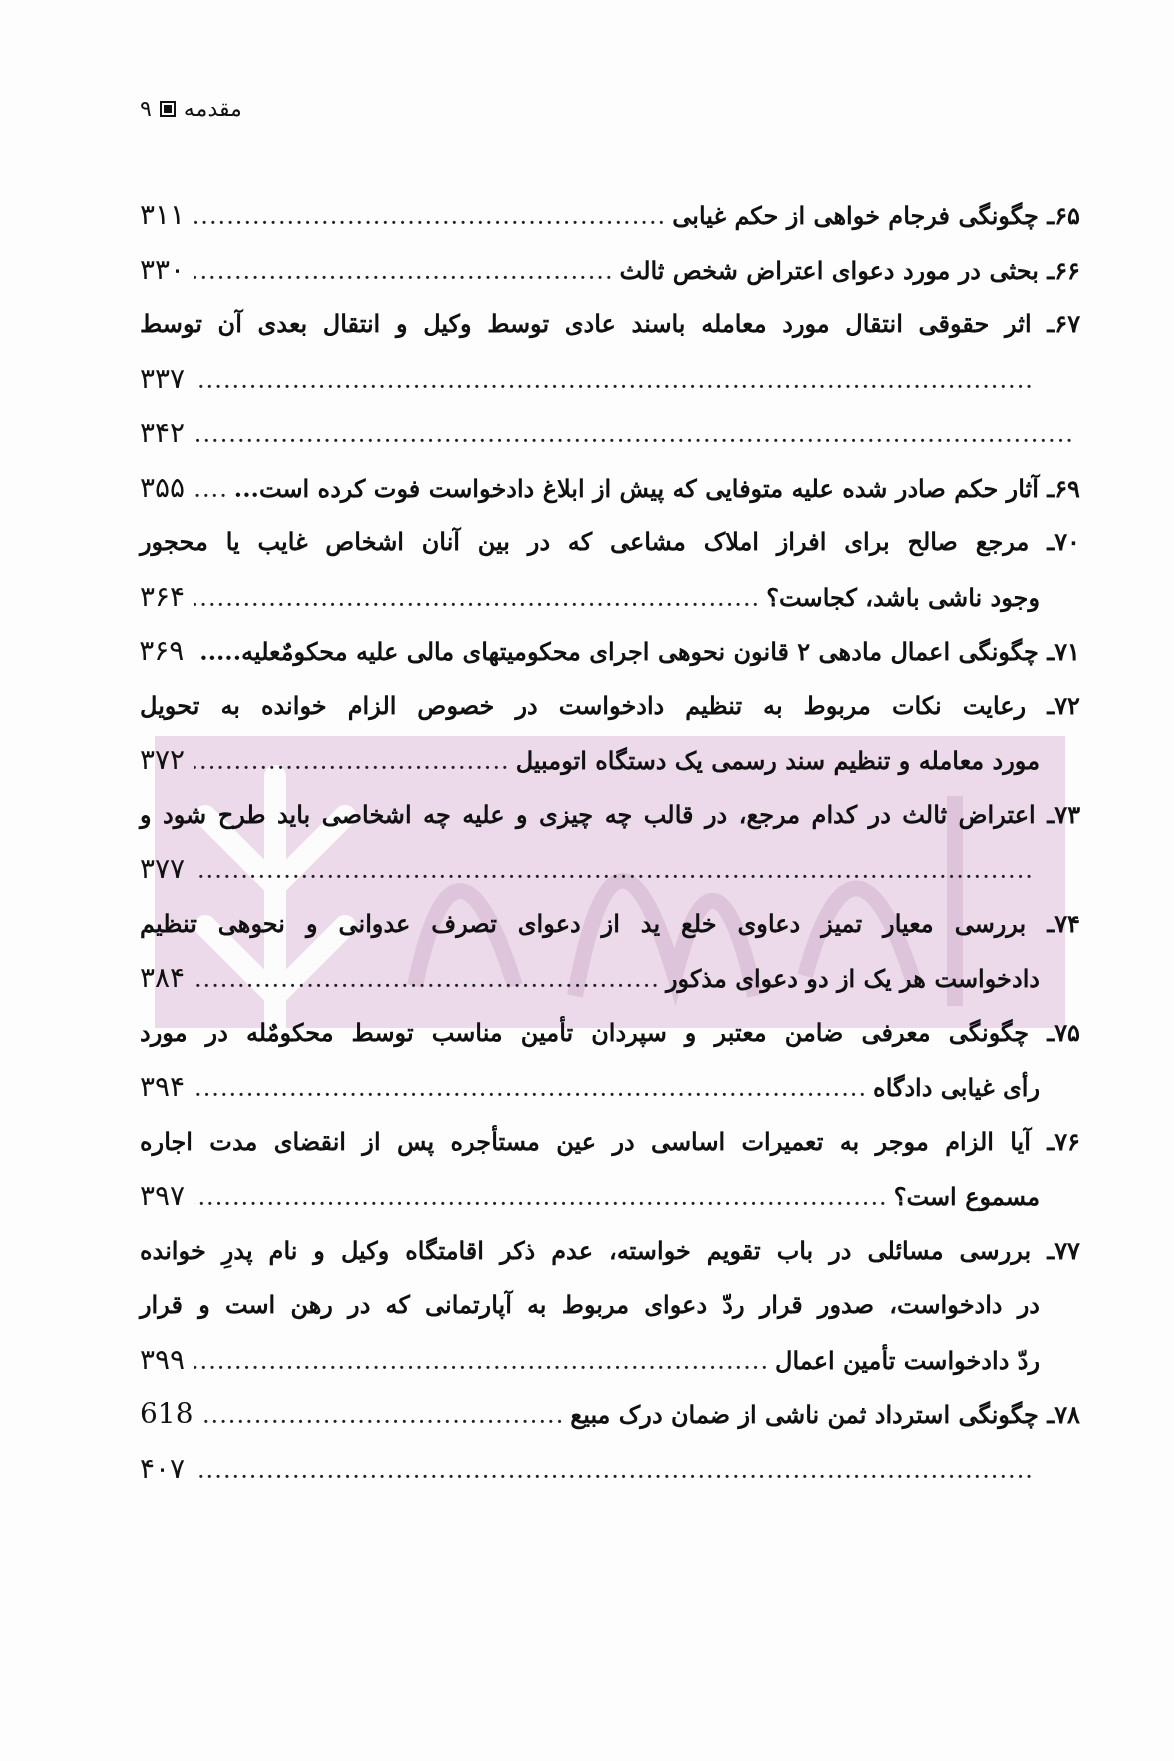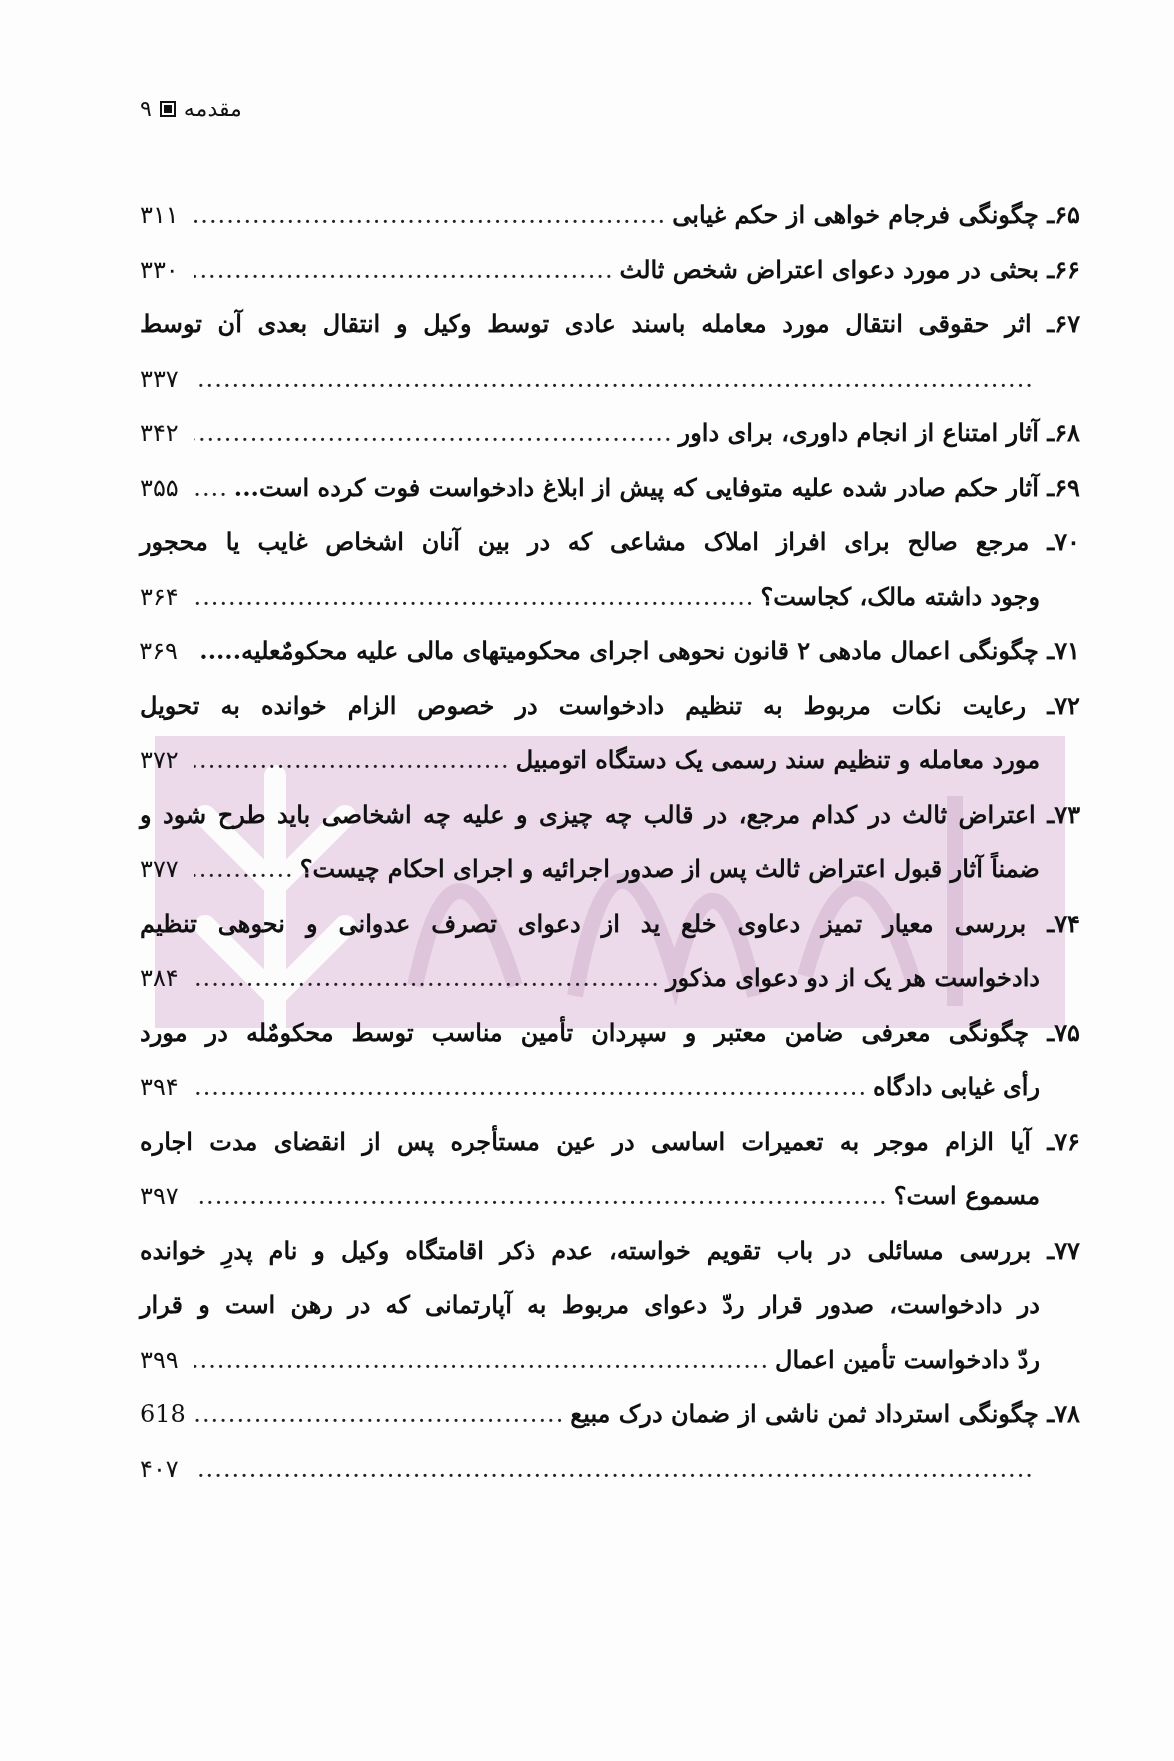--- a/index.html
+++ b/index.html
@@ -29,21 +29,21 @@
   .entry { position: relative; }
   .line {
     display: flex; direction: rtl; align-items: baseline;
     font-size: 24px; line-height: 54.5px; height: 54.5px; white-space: nowrap;
   }
   .line.cont { padding-right: 40px; }
   .line .txt { flex: 0 0 auto; font-weight: bold; }
   .line.just .txt { flex: 1 1 auto; text-align: justify; text-align-last: justify; }
   .dots { flex: 1 1 auto; overflow: hidden; margin: 0 6px; color: #222; letter-spacing: 1px; }
   .dots::after { content: "......................................................................................................................................................................................"; }
-  .pg { flex: 0 0 auto; direction: rtl; font-size: 24px; min-width: 48px; text-align: left; }
+  .pg { flex: 0 0 auto; direction: rtl; font-size: 28px; min-width: 48px; text-align: left; }
 </style>
 </head>
 <body>
 
 <div class="page">
 
   <div class="running-head">
     <span>مقدمه</span>
     <span class="head-box">
         <span></span>
@@ -84,38 +84,37 @@
         <div class="line just">
           <span class="txt">۶۷ـ اثر حقوقی انتقال مورد معامله باسند عادی توسط وکیل و انتقال بعدی آن توسط</span>
         </div>
         <div class="line cont">
           <span class="dots"></span>
           <span class="pg">۳۳۷</span>
         </div>
       </div>
       <div class="entry">
         <div class="line">
-          <span class="txt">۶۸ـ آثار امتناع از انجام داوری، برای داور</span>
           <span class="dots"></span>
           <span class="pg">۳۴۲</span>
         </div>
       </div>
       <div class="entry">
         <div class="line">
           <span class="txt">۶۹ـ آثار حکم صادر شده علیه متوفایی که پیش از ابلاغ دادخواست فوت کرده است...</span>
           <span class="dots"></span>
           <span class="pg">۳۵۵</span>
         </div>
       </div>
       <div class="entry">
         <div class="line just">
           <span class="txt">۷۰ـ مرجع صالح برای افراز املاک مشاعی که در بین آنان اشخاص غایب یا محجور</span>
         </div>
         <div class="line cont">
-          <span class="txt">وجود داشته مالک، کجاست؟</span>
+          <span class="txt">وجود ناشی باشد، کجاست؟</span>
           <span class="dots"></span>
           <span class="pg">۳۶۴</span>
         </div>
       </div>
       <div class="entry">
         <div class="line">
           <span class="txt">۷۱ـ چگونگی اعمال مادهی ۲ قانون نحوهی اجرای محکومیتهای مالی علیه محکومٌعلیه.....</span>
           <span class="dots"></span>
           <span class="pg">۳۶۹</span>
         </div>
@@ -128,21 +127,20 @@
           <span class="txt">مورد معامله و تنظیم سند رسمی یک دستگاه اتومبیل</span>
           <span class="dots"></span>
           <span class="pg">۳۷۲</span>
         </div>
       </div>
       <div class="entry">
         <div class="line just">
           <span class="txt">۷۳ـ اعتراض ثالث در کدام مرجع، در قالب چه چیزی و علیه چه اشخاصی باید طرح شود و</span>
         </div>
         <div class="line cont">
-          <span class="txt">ضمناً آثار قبول اعتراض ثالث پس از صدور اجرائیه و اجرای احکام چیست؟</span>
           <span class="dots"></span>
           <span class="pg">۳۷۷</span>
         </div>
       </div>
       <div class="entry">
         <div class="line just">
           <span class="txt">۷۴ـ بررسی معیار تمیز دعاوی خلع ید از دعوای تصرف عدوانی و نحوهی تنظیم</span>
         </div>
         <div class="line cont">
           <span class="txt">دادخواست هر یک از دو دعوای مذکور</span>

